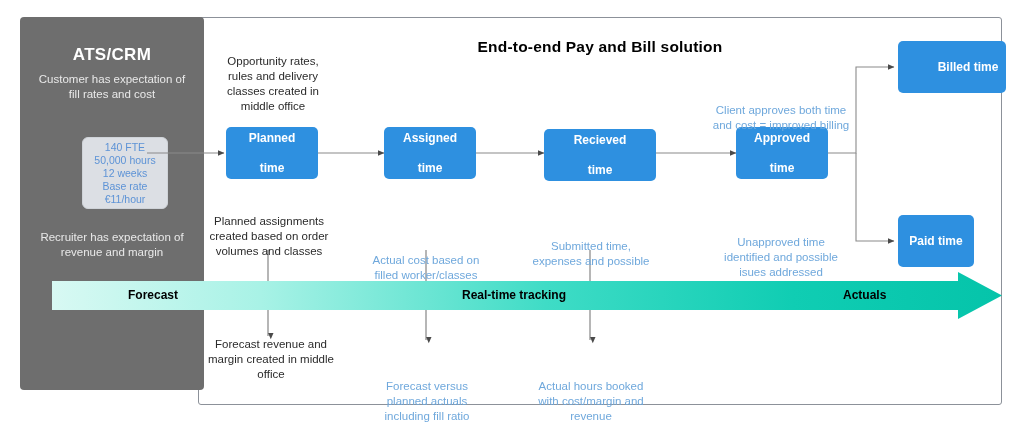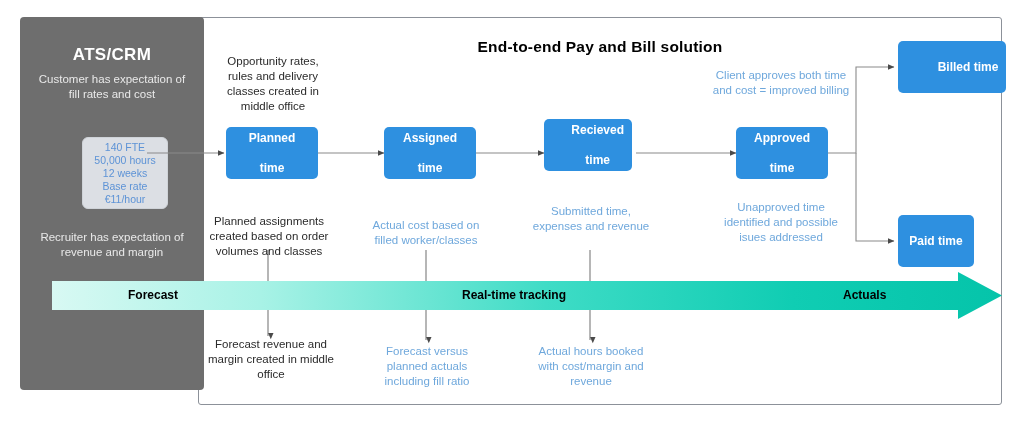--- a/index.html
+++ b/index.html
@@ -32,21 +32,21 @@
 
   
   .pbox{position:absolute;background:#2e90e0;border-radius:5px;color:#fff;
       font-size:12px;font-weight:bold;line-height:15px;text-align:center;
       display:flex;align-items:center;justify-content:center;}
   .pbox span{display:block;padding:0 4px;}
 
   
   .ann{position:absolute;text-align:center;font-size:11.5px;line-height:15px;}
   .ann.dark{color:#2b2b2b;}
-  .ann.blue{color:#6fa8dc;}
+  .ann.blue{color:#6fa8dc;margin-top:35px;}
 
   
   svg.wires{position:absolute;left:0;top:0;width:1024px;height:431px;overflow:visible;}
   .gbar-label{position:absolute;top:288px;font-size:12px;font-weight:bold;color:#000;}
 </style>
 </head>
 <body>
 
 <div id="stage">
 
@@ -111,21 +111,21 @@
   </svg>
 
   <div class="pbox" style="left:226px;top:127px;width:92px;height:52px;align-items:center;">
     <span><span>Planned</span><br><span>time</span></span>
   </div>
 
   <div class="pbox" style="left:384px;top:127px;width:92px;height:52px;">
     <span><span>Assigned</span><br><span>time</span></span>
   </div>
 
-  <div class="pbox" style="left:544px;top:119px;width:88px;height:52px;justify-content:flex-end;">
+  <div class="pbox" style="left:544px;top:129px;width:112px;height:52px;">
     <span><span>Recieved</span><br><span>time</span></span>
   </div>
 
   <div class="pbox" style="left:736px;top:127px;width:92px;height:52px;">
     <span><span>Approved</span><br><span>time</span></span>
   </div>
 
   <div class="pbox" style="left:898px;top:41px;width:76px;height:52px;padding-left:32px;">
     <span>Billed time</span>
   </div>
@@ -135,21 +135,21 @@
   </div>
 
   <div class="ann dark" style="left:214px;top:54px;width:118px;">Opportunity rates, rules and delivery classes created in middle office</div>
 
   <div class="ann blue" style="left:712px;top:68px;width:138px;">Client approves both time and cost = improved billing</div>
 
   <div class="ann dark" style="left:209px;top:190px;width:120px;margin-top:24px;">Planned assignments created based on order volumes and classes</div>
 
   <div class="ann blue" style="left:366px;top:218px;width:120px;">Actual cost based on filled worker/classes</div>
 
-  <div class="ann blue" style="left:532px;top:204px;width:118px;">Submitted time, expenses and revenue</div>
+  <div class="ann blue" style="left:532px;top:204px;width:118px;">Submitted time, expenses and possible</div>
 
   <div class="ann blue" style="left:722px;top:200px;width:118px;">Unapproved time identified and possible isues addressed</div>
 
   <div class="ann dark" style="left:208px;top:337px;width:126px;">Forecast revenue and margin created in middle office</div>
 
   <div class="ann blue" style="left:368px;top:344px;width:118px;">Forecast versus planned actuals including fill ratio</div>
 
   <div class="ann blue" style="left:528px;top:344px;width:126px;">Actual hours booked with cost/margin and revenue</div>
 
   <div class="gbar-label" style="left:128px;">Forecast</div>

